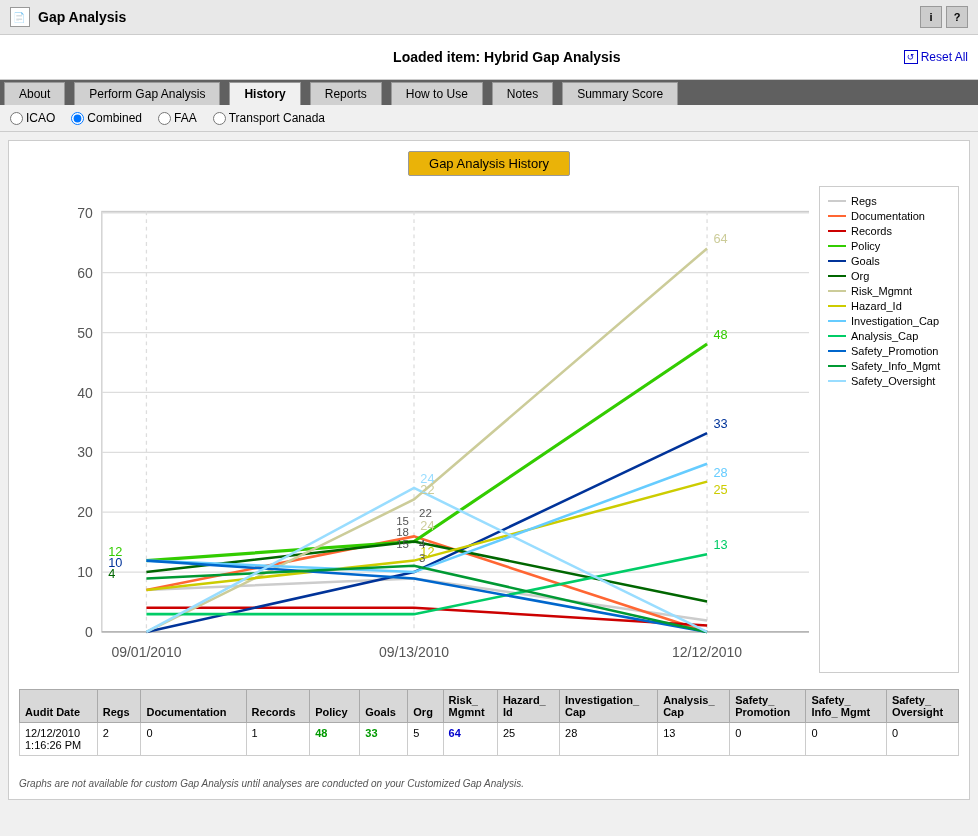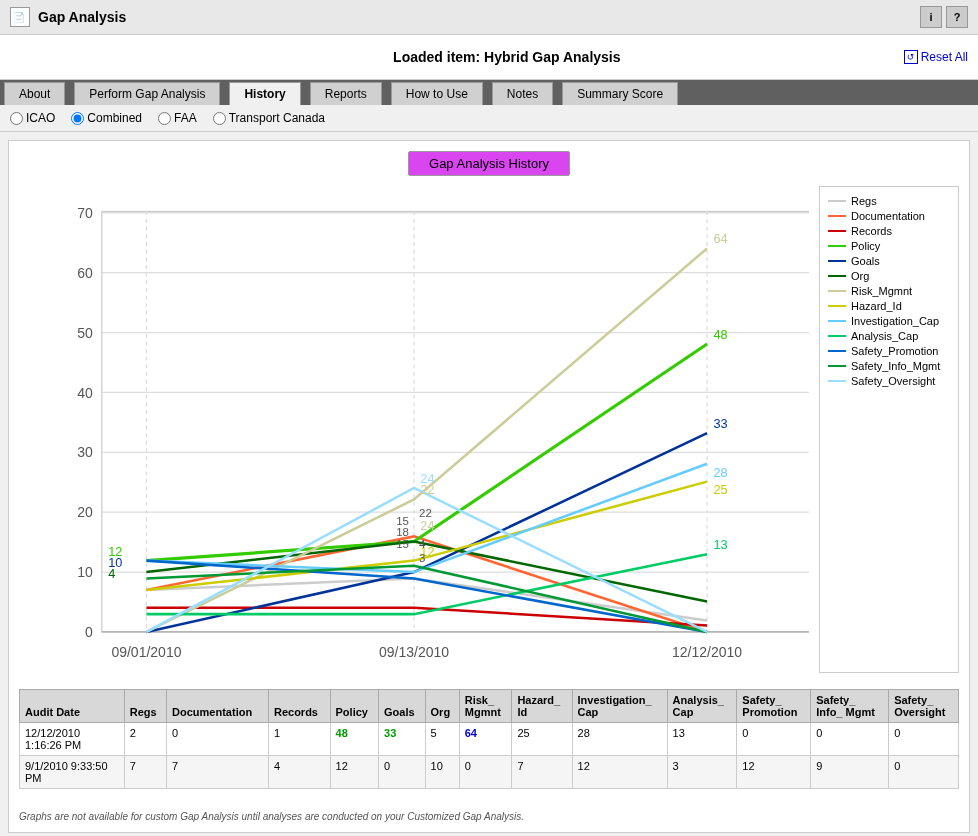--- a/index.html
+++ b/index.html
@@ -92,21 +92,21 @@
       padding: 10px;
     }
 
     .chart-title-container {
       text-align: center;
       margin-bottom: 10px;
     }
     .chart-title-box {
       display: inline-block;
       border: 1px solid #999;
-      background: #d946ef;
+      background: #eab308;
       padding: 4px 20px;
       font-size: 13px;
       border-radius: 2px;
     }
 
     .chart-area {
       display: flex;
       gap: 10px;
     }
 
@@ -398,35 +398,19 @@
           <td><span class="highlight-green">33</span></td>
           <td>5</td>
           <td><span class="highlight-blue">64</span></td>
           <td>25</td>
           <td>28</td>
           <td>13</td>
           <td>0</td>
           <td>0</td>
           <td>0</td>
         </tr>
-        <tr>
-          <td>9/1/2010 9:33:50<br>PM</td>
-          <td>7</td>
-          <td>7</td>
-          <td>4</td>
-          <td>12</td>
-          <td>0</td>
-          <td>10</td>
-          <td>0</td>
-          <td>7</td>
-          <td>12</td>
-          <td>3</td>
-          <td>12</td>
-          <td>9</td>
-          <td>0</td>
-        </tr>
       </tbody>
     </table>
   </div>
 
   <div class="footer-note">Graphs are not available for custom Gap Analysis until analyses are conducted on your Customized Gap Analysis.</div>
 
 </div>
 
 </body></html>

